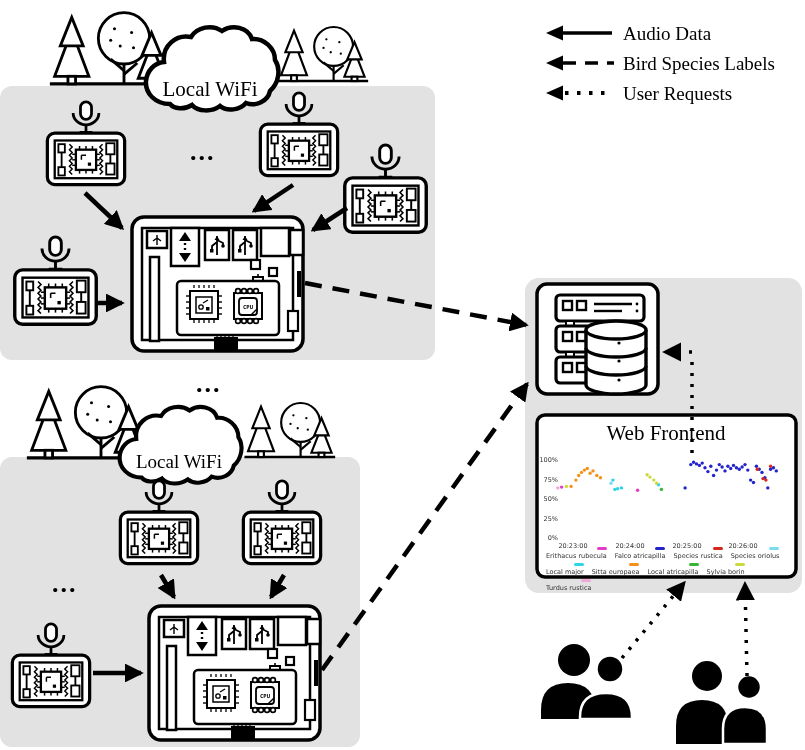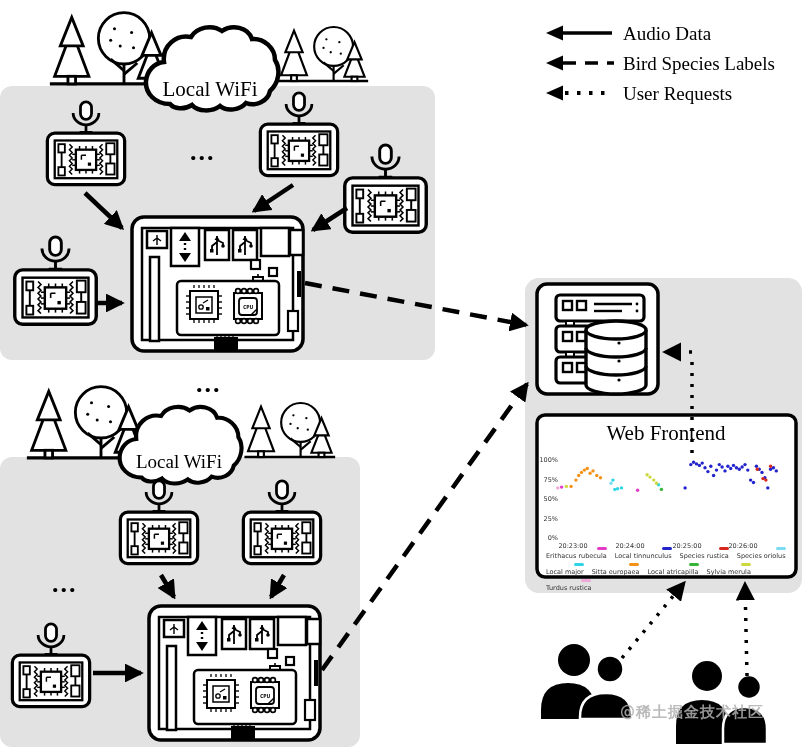--- a/index.html
+++ b/index.html
@@ -405,21 +405,21 @@
 </g>
 </svg>
 
 <div id="chart-legend">
       <span class="cl-item">
         <span class="cl-swatch" style="background: rgb(228, 59, 200);"></span>
         <span>Erithacus rubecula</span>
       </span>
       <span class="cl-item">
         <span class="cl-swatch" style="background: rgb(35, 35, 204);"></span>
-        <span>Local tinnunculus</span>
+        <span>Falco atricapilla</span>
       </span>
       <span class="cl-item">
         <span class="cl-swatch" style="background: rgb(214, 40, 28);"></span>
         <span>Species rustica</span>
       </span>
       <span class="cl-item">
         <span class="cl-swatch" style="background: rgb(122, 220, 242);"></span>
         <span>Species oriolus</span>
       </span>
       <span class="cl-item">
@@ -429,23 +429,22 @@
       <span class="cl-item">
         <span class="cl-swatch" style="background: rgb(245, 145, 22);"></span>
         <span>Sitta europaea</span>
       </span>
       <span class="cl-item">
         <span class="cl-swatch" style="background: rgb(53, 181, 53);"></span>
         <span>Local atricapilla</span>
       </span>
       <span class="cl-item">
         <span class="cl-swatch" style="background: rgb(204, 217, 62);"></span>
-        <span>Sylvia merula</span>
+        <span>Sylvia borin</span>
       </span>
       <span class="cl-item">
         <span class="cl-swatch" style="background: rgb(240, 168, 216);"></span>
         <span>Turdus rustica</span>
       </span>
     </div>
 
-<div id="watermark">@稀土掘金技术社区</div>
 
 </div>
 
 </body></html>

